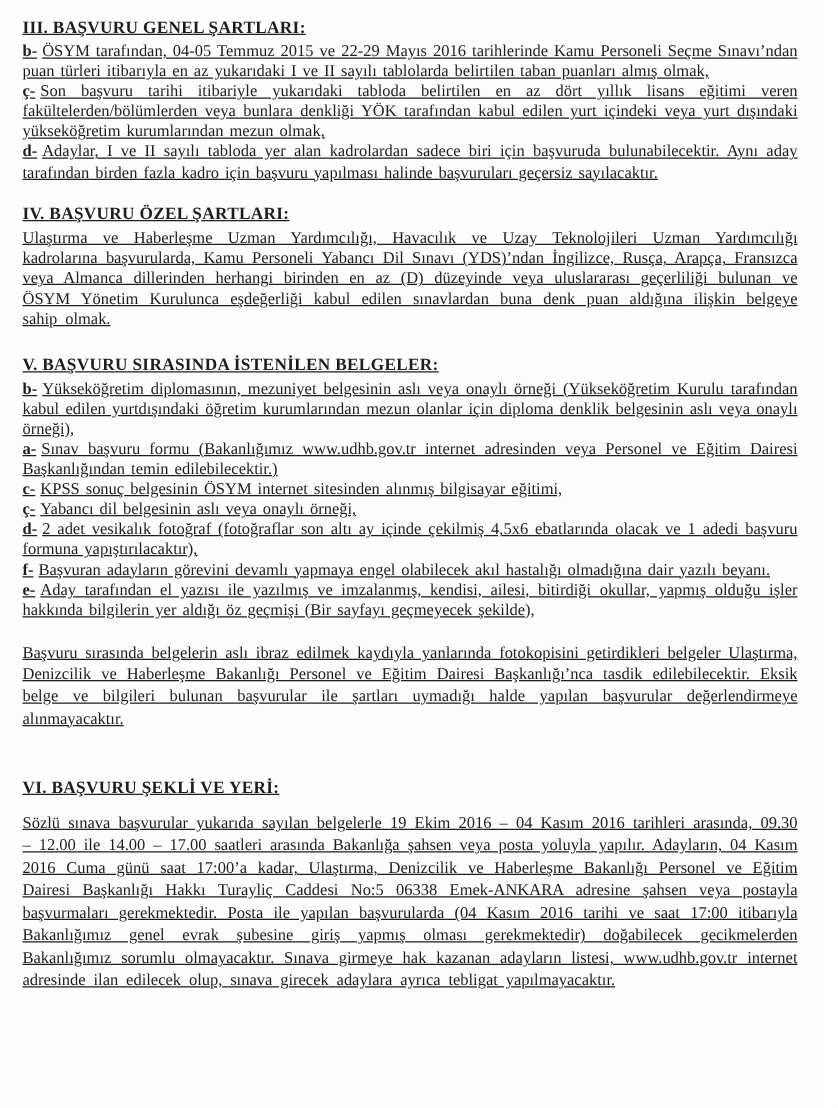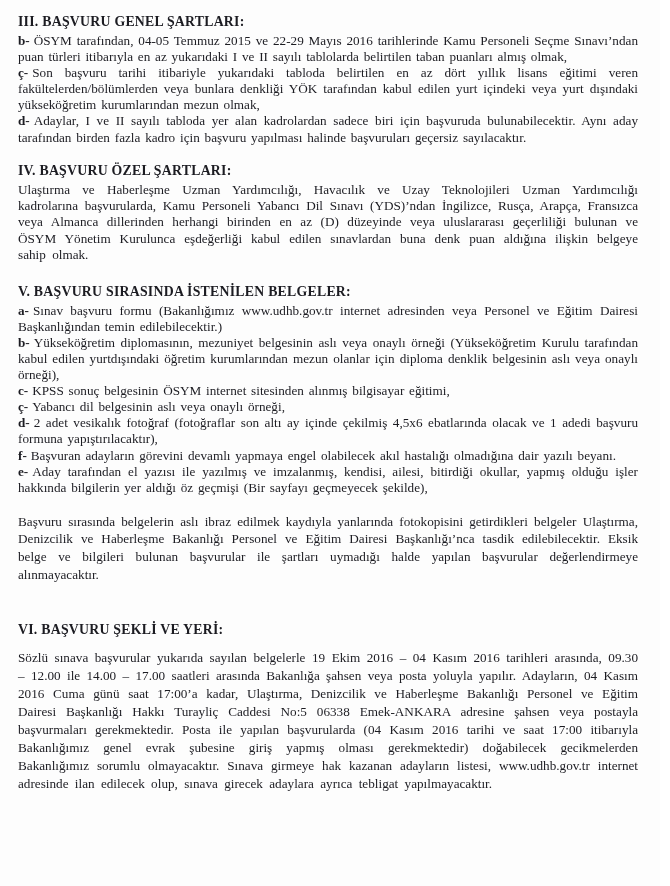--- a/index.html
+++ b/index.html
@@ -13,20 +13,21 @@
     overflow: hidden;
     font-family: "Liberation Serif", "DejaVu Serif", serif;
     color: #1c1c22;
   }
   .page {
     box-sizing: border-box;
     width: 660px;
     height: 886px;
     padding: 13px 22px 0 18px;
     background: #fdfdfd;
+    text-decoration: underline;
   }
   .doc-heading {
     font-size: 13.8px;
     font-weight: bold;
     letter-spacing: 0.25px;
     margin: 0 0 3px 0;
     line-height: 17px;
   }
   .doc-item, .doc-para {
     font-size: 13.2px;
@@ -76,24 +77,24 @@
   </section>
 
   <section class="doc-section sec-4">
     <h3 class="doc-heading">IV. BAŞVURU ÖZEL ŞARTLARI:</h3>
     <p class="doc-para">Ulaştırma ve Haberleşme Uzman Yardımcılığı, Havacılık ve Uzay Teknolojileri Uzman Yardımcılığı kadrolarına başvurularda, Kamu Personeli Yabancı Dil Sınavı (YDS)’ndan İngilizce, Rusça, Arapça, Fransızca veya Almanca dillerinden herhangi birinden en az (D) düzeyinde veya uluslararası geçerliliği bulunan ve ÖSYM Yönetim Kurulunca eşdeğerliği kabul edilen sınavlardan buna denk puan aldığına ilişkin belgeye sahip olmak.</p>
   </section>
 
   <section class="doc-section sec-5">
     <h3 class="doc-heading">V. BAŞVURU SIRASINDA İSTENİLEN BELGELER:</h3>
     <p class="doc-item">
-      <span class="item-label">a-</span><span>Sınav başvuru formu (Bakanlığımız www.udhb.gov.tr internet adresinden veya Personel ve Eğitim Dairesi Başkanlığından temin edilebilecektir.)</span>
+      <span class="item-label">b-</span><span>Yükseköğretim diplomasının, mezuniyet belgesinin aslı veya onaylı örneği (Yükseköğretim Kurulu tarafından kabul edilen yurtdışındaki öğretim kurumlarından mezun olanlar için diploma denklik belgesinin aslı veya onaylı örneği),</span>
     </p>
     <p class="doc-item">
-      <span class="item-label">b-</span><span>Yükseköğretim diplomasının, mezuniyet belgesinin aslı veya onaylı örneği (Yükseköğretim Kurulu tarafından kabul edilen yurtdışındaki öğretim kurumlarından mezun olanlar için diploma denklik belgesinin aslı veya onaylı örneği),</span>
+      <span class="item-label">a-</span><span>Sınav başvuru formu (Bakanlığımız www.udhb.gov.tr internet adresinden veya Personel ve Eğitim Dairesi Başkanlığından temin edilebilecektir.)</span>
     </p>
     <p class="doc-item">
       <span class="item-label">c-</span><span>KPSS sonuç belgesinin ÖSYM internet sitesinden alınmış bilgisayar eğitimi,</span>
     </p>
     <p class="doc-item">
       <span class="item-label">ç-</span><span>Yabancı dil belgesinin aslı veya onaylı örneği,</span>
     </p>
     <p class="doc-item">
       <span class="item-label">d-</span><span>2 adet vesikalık fotoğraf (fotoğraflar son altı ay içinde çekilmiş 4,5x6 ebatlarında olacak ve 1 adedi başvuru formuna yapıştırılacaktır),</span>
     </p>

